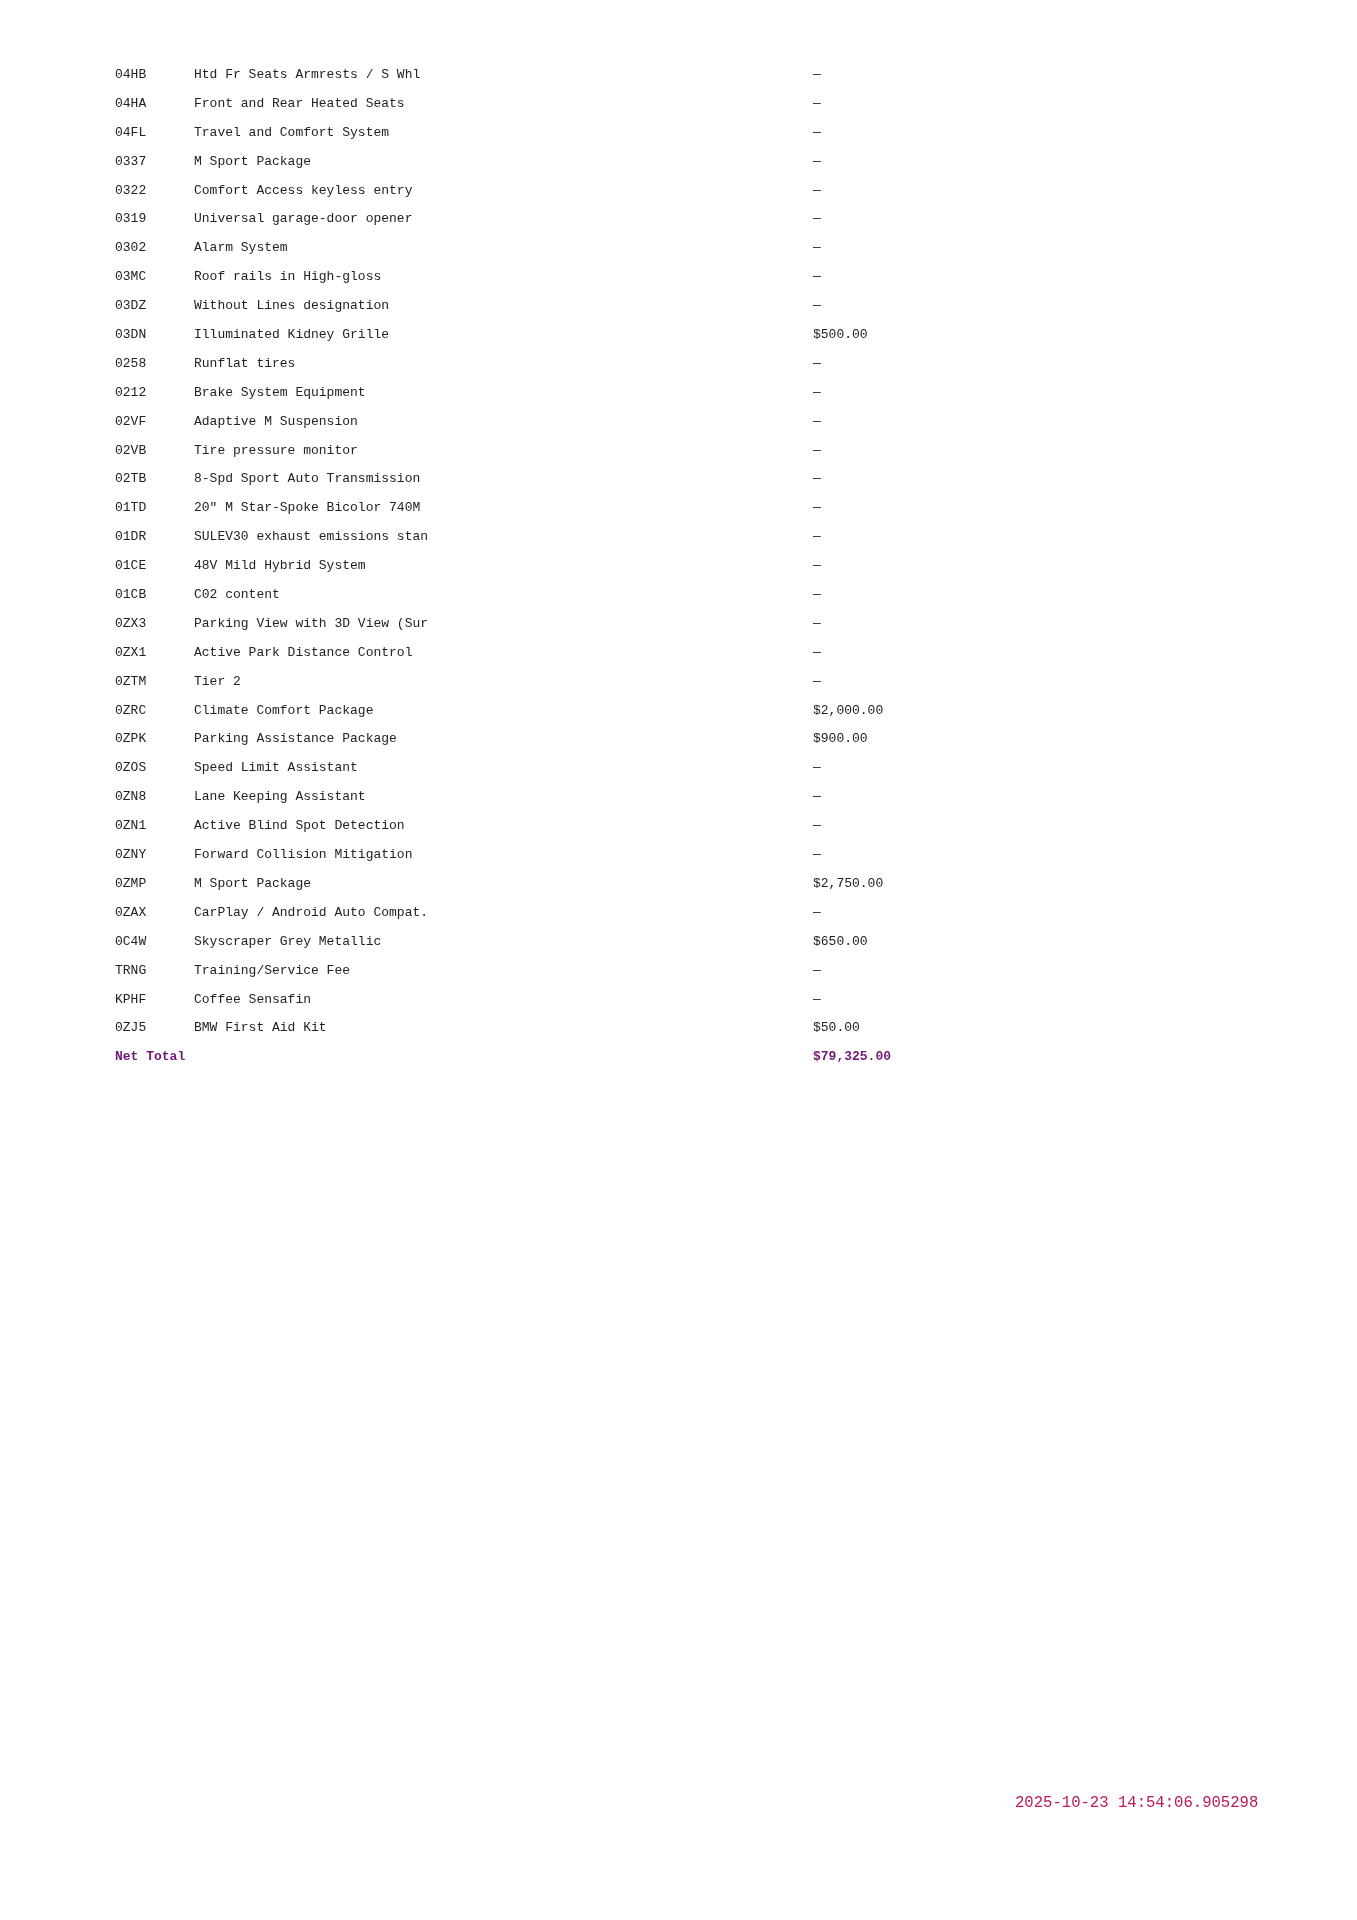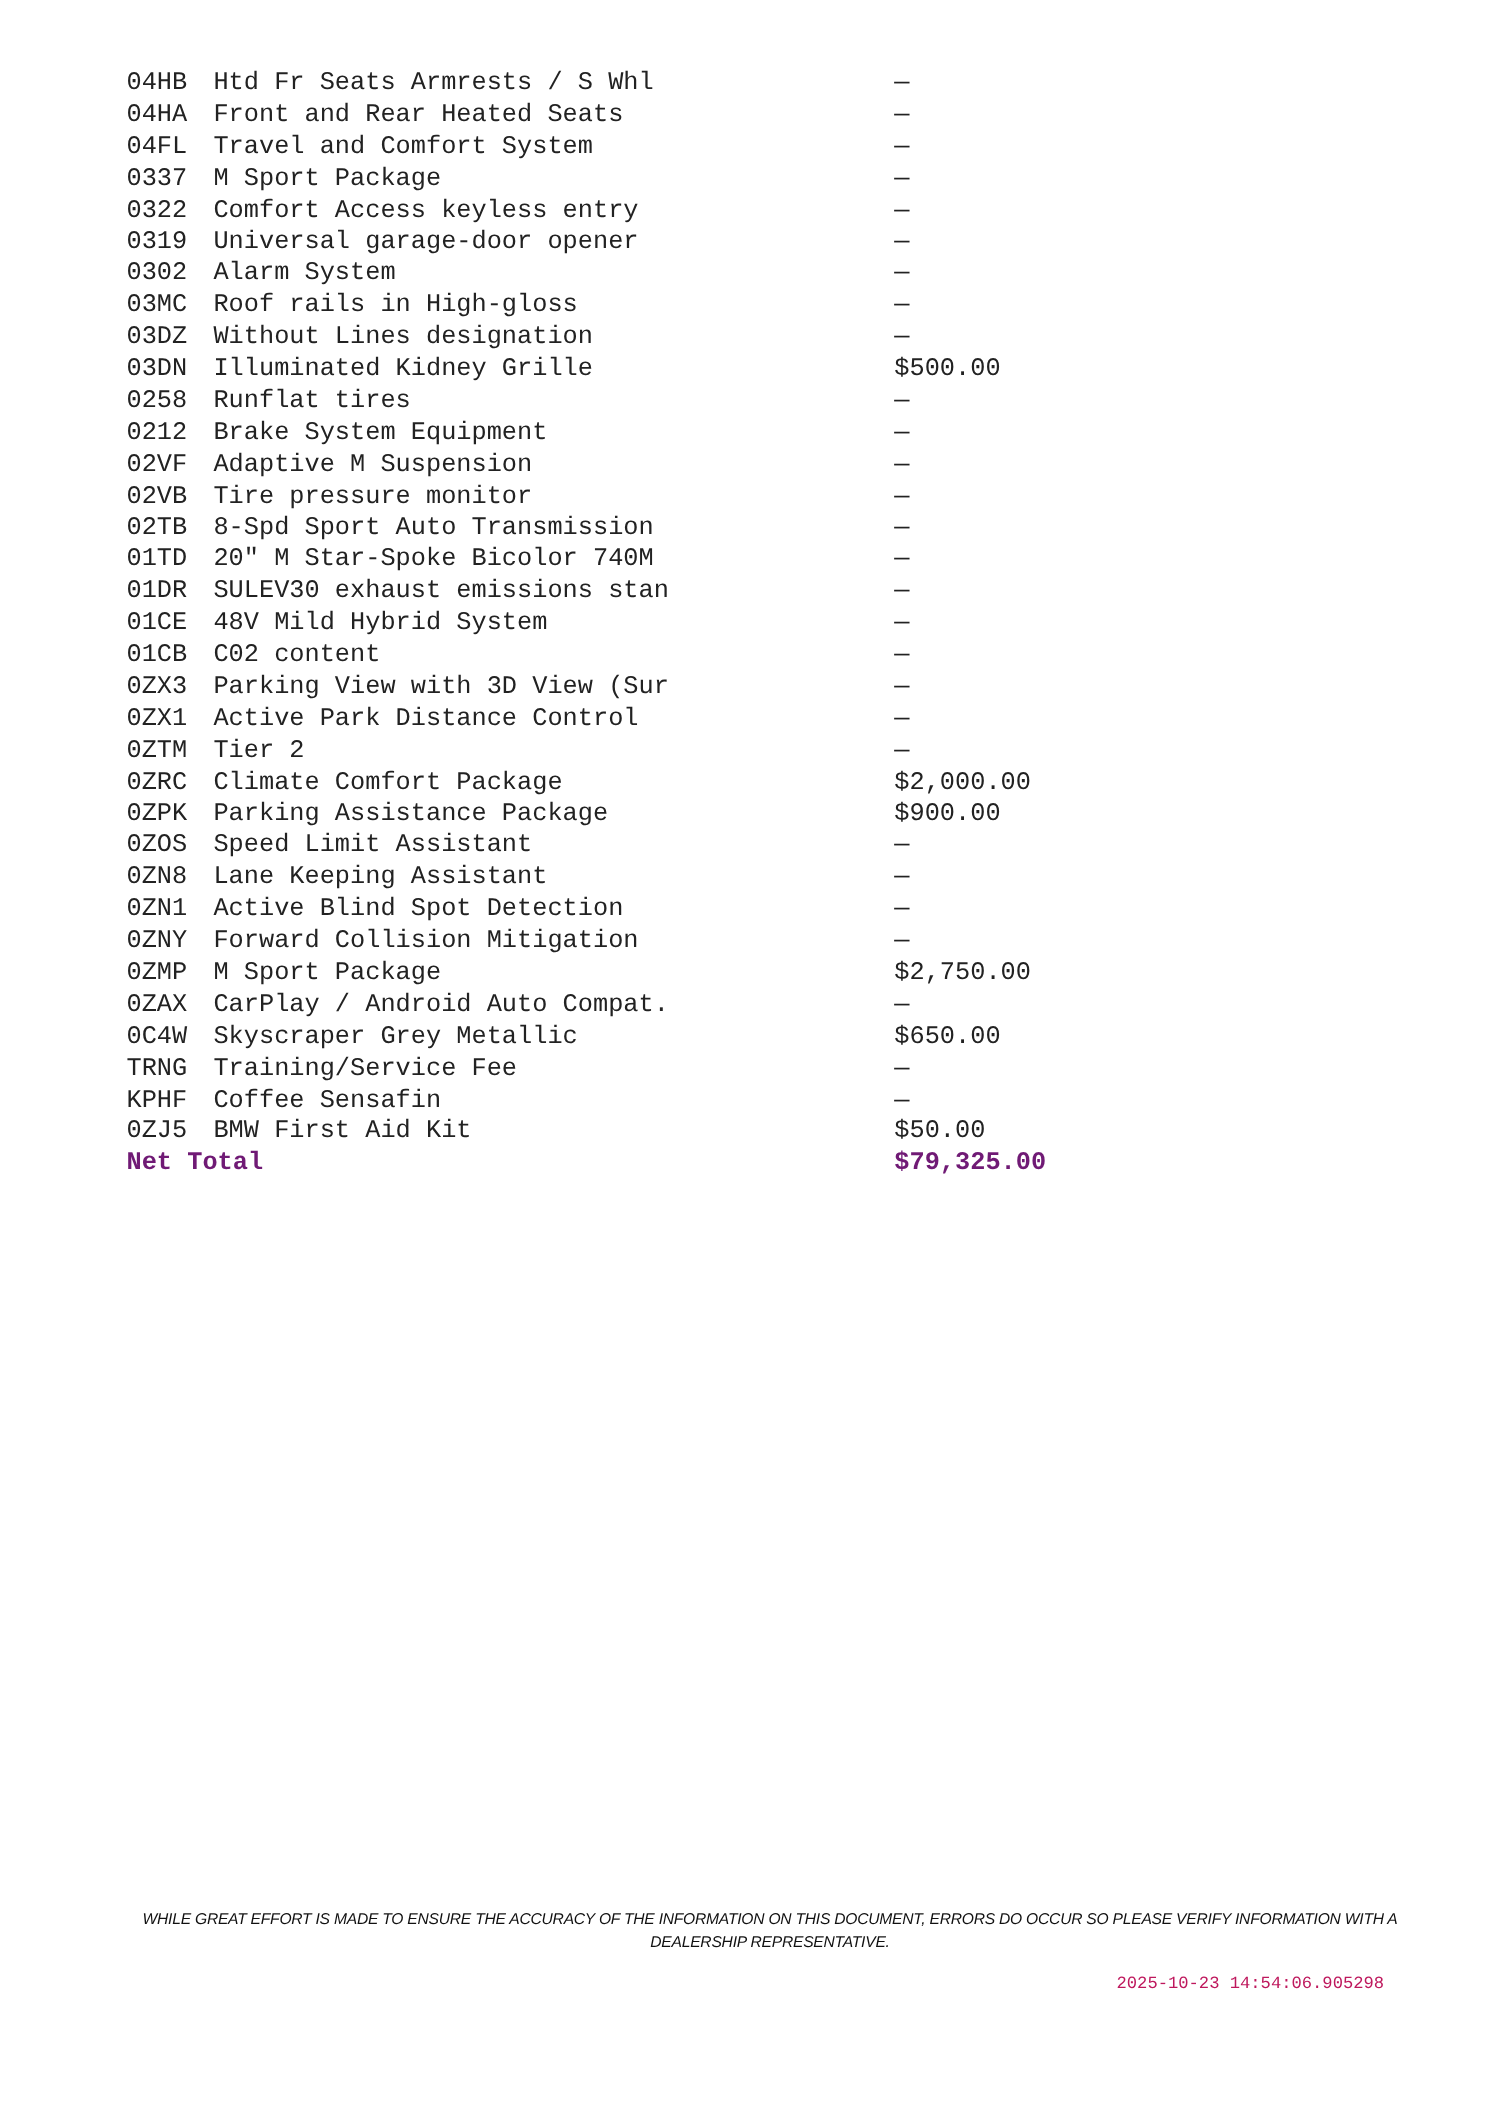--- a/index.html
+++ b/index.html
@@ -20,21 +20,21 @@
     width: 1357px;
     height: 1920px;
     background: #ffffff;
   }
   .items {
     position: absolute;
     left: 115px;
     top: 61px;
     width: 900px;
     font-family: "Liberation Mono", "DejaVu Sans Mono", monospace;
-    font-size: 23px;
+    font-size: 13px;
     color: #222222;
   }
   .row {
     position: relative;
     height: 28.9px;
     line-height: 28.9px;
     white-space: pre;
   }
   .code {
     position: absolute;
@@ -121,16 +121,15 @@
       <div class="row"><span class="code">0ZNY</span><span class="desc">Forward Collision Mitigation</span><span class="price">—</span></div>
       <div class="row"><span class="code">0ZMP</span><span class="desc">M Sport Package</span><span class="price">$2,750.00</span></div>
       <div class="row"><span class="code">0ZAX</span><span class="desc">CarPlay / Android Auto Compat.</span><span class="price">—</span></div>
       <div class="row"><span class="code">0C4W</span><span class="desc">Skyscraper Grey Metallic</span><span class="price">$650.00</span></div>
       <div class="row"><span class="code">TRNG</span><span class="desc">Training/Service Fee</span><span class="price">—</span></div>
       <div class="row"><span class="code">KPHF</span><span class="desc">Coffee Sensafin</span><span class="price">—</span></div>
       <div class="row"><span class="code">0ZJ5</span><span class="desc">BMW First Aid Kit</span><span class="price">$50.00</span></div>
       <div class="row total"><span class="label">Net Total</span><span class="price">$79,325.00</span></div>
     </div>
 
-  <div class="disclaimer">WHILE GREAT EFFORT IS MADE TO ENSURE THE ACCURACY OF THE INFORMATION ON THIS DOCUMENT, ERRORS DO OCCUR SO PLEASE VERIFY INFORMATION WITH A DEALERSHIP REPRESENTATIVE.</div>
 
   <div class="timestamp">2025-10-23 14:54:06.905298</div>
 </div>
 
 </body></html>

